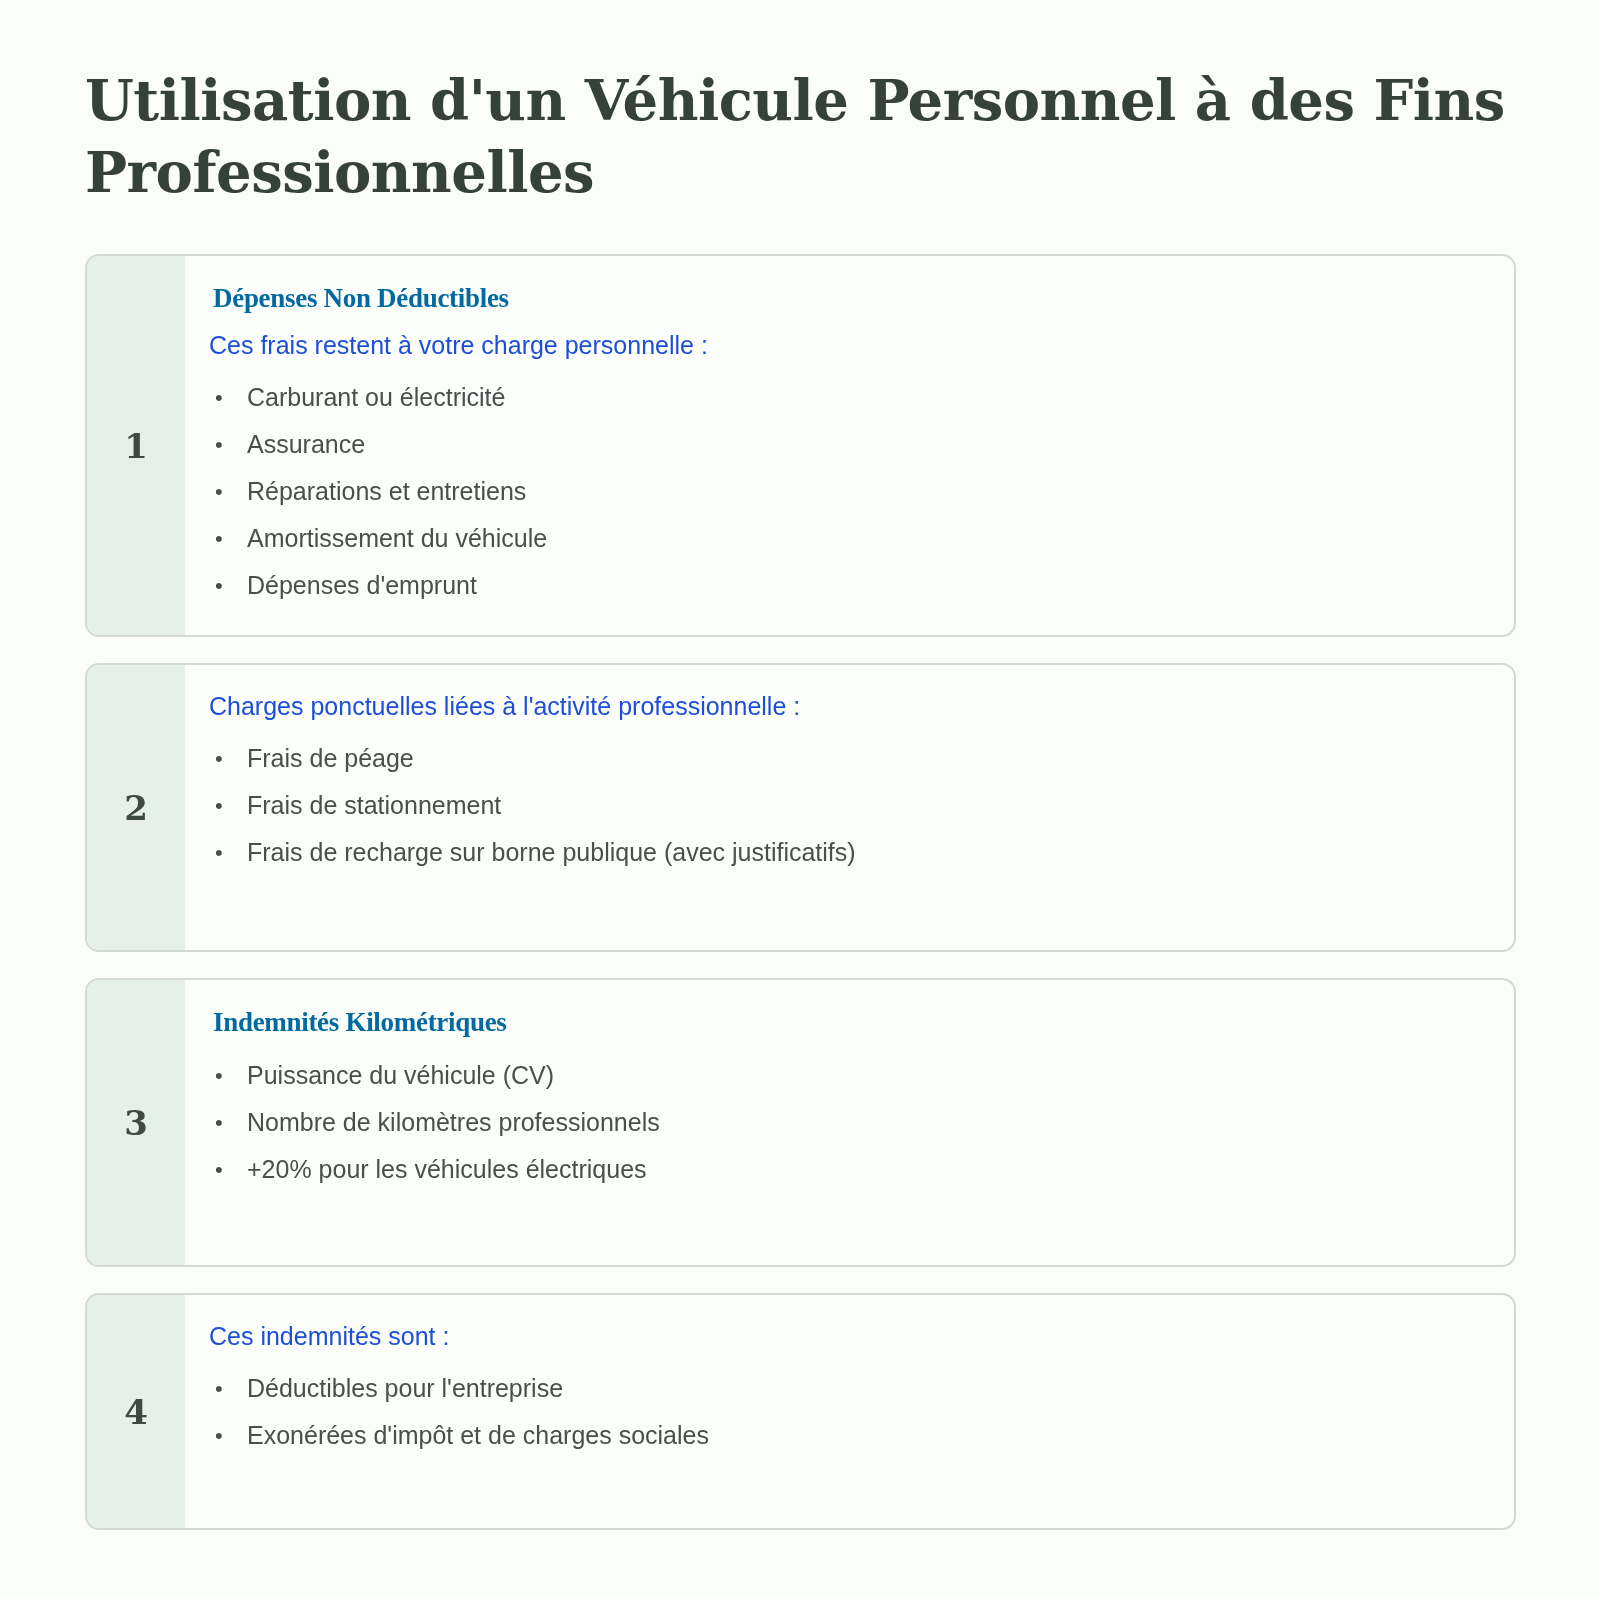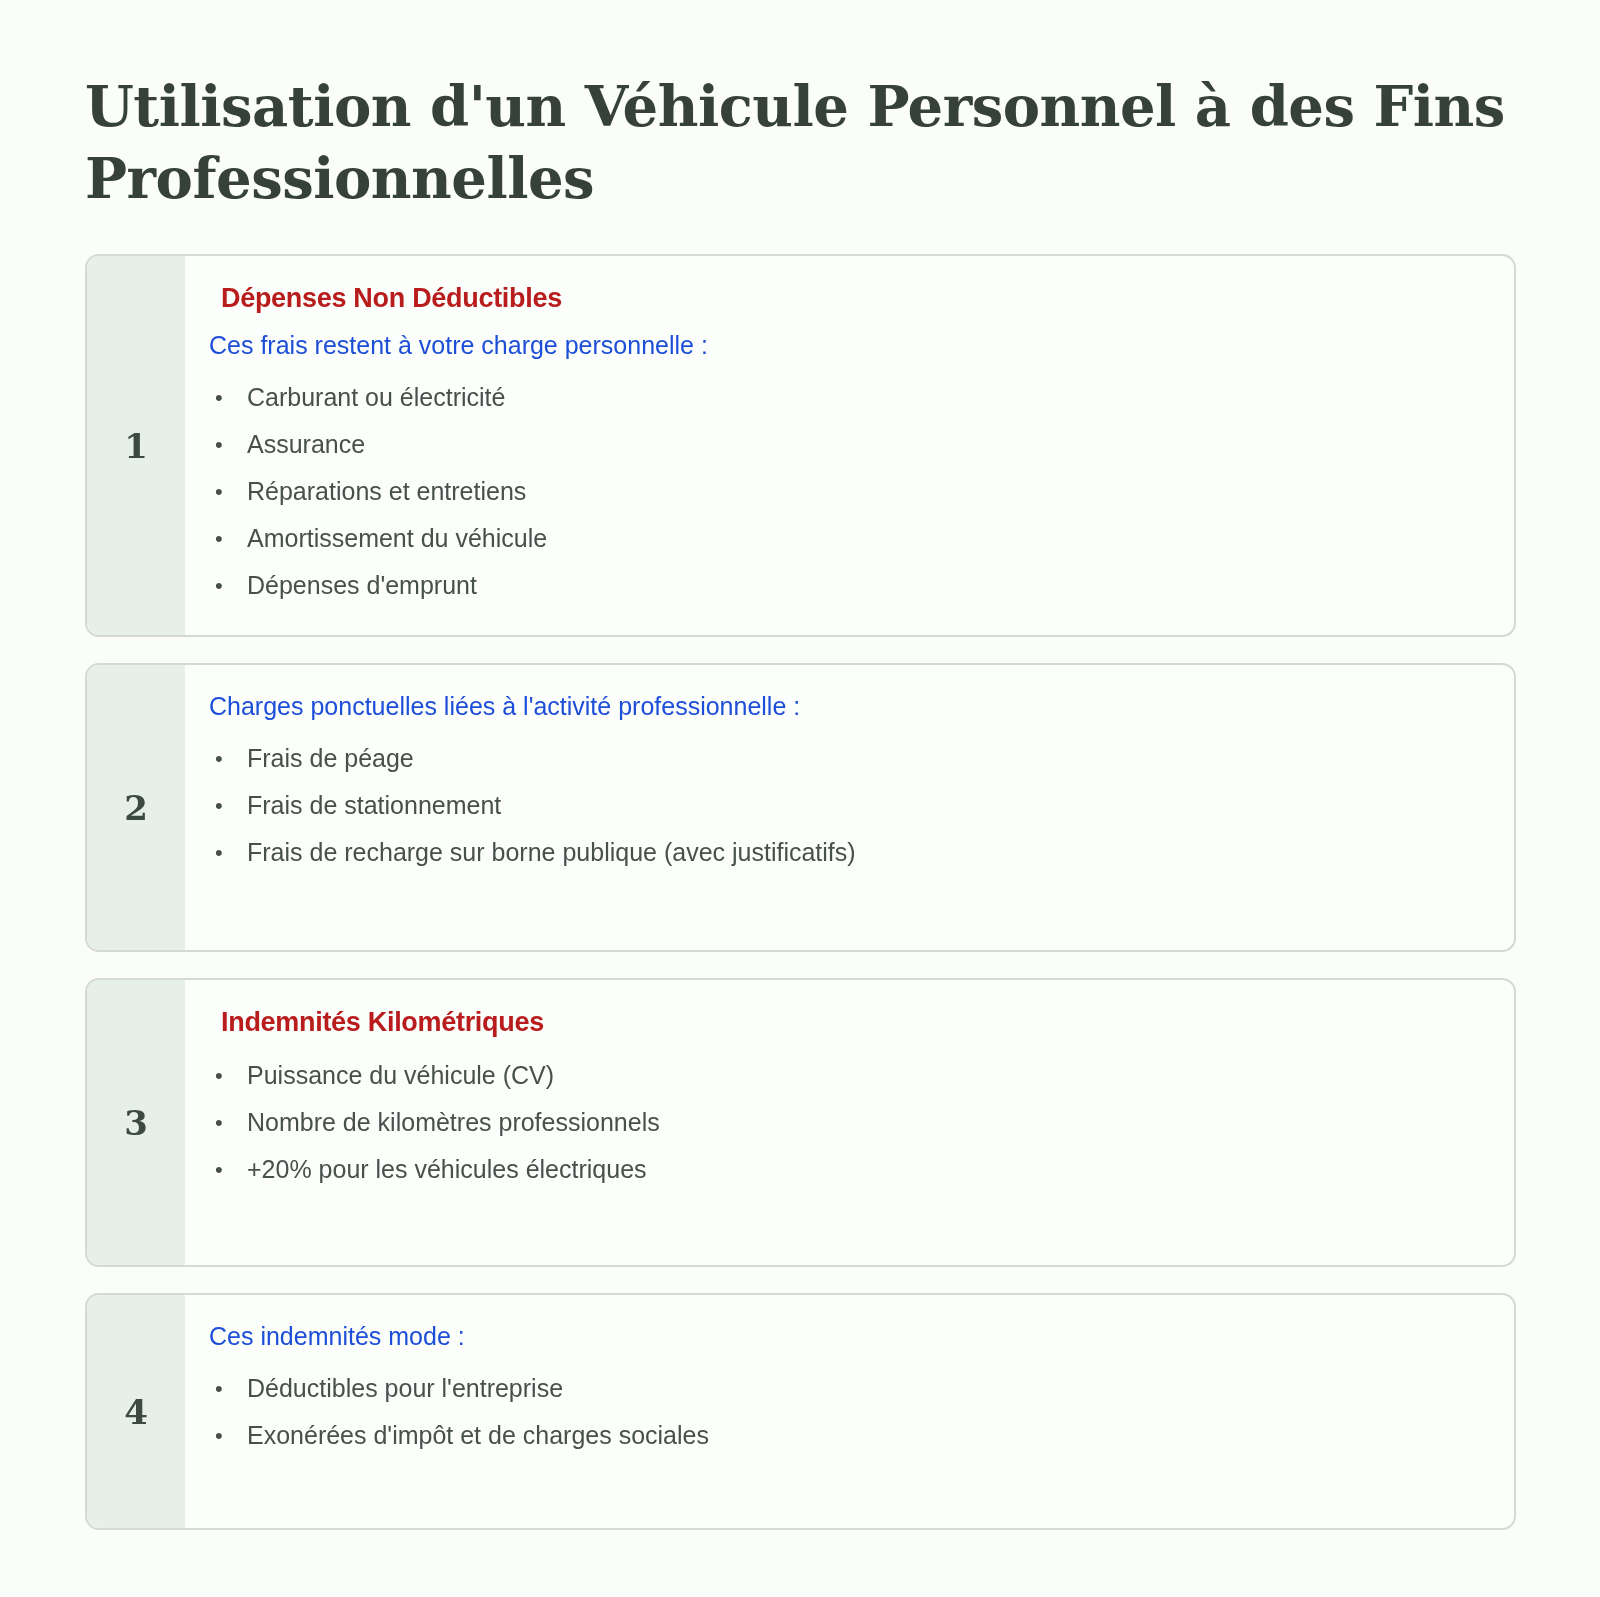--- a/index.html
+++ b/index.html
@@ -8,21 +8,21 @@
       height: 1597px;
       background: #fafdf9;
       font-family: "Liberation Sans", sans-serif;
       color: #3a4340;
       position: relative;
       overflow: hidden;
     }
     .page-title {
       position: absolute;
       left: 85px;
-      top: 70px;
+      top: 64px;
       width: 1440px;
       margin: 0;
       font-family: "DejaVu Serif", serif;
       font-weight: bold;
       font-size: 56px;
       line-height: 72px;
       color: #37413c;
       letter-spacing: -0.5px;
     }
     .cards {
@@ -52,26 +52,26 @@
       font-family: "DejaVu Serif", serif;
       font-weight: bold;
       font-size: 34px;
       color: #3d4a43;
     }
     .content {
       padding: 24px 24px 20px 24px;
       flex: 1;
     }
     .card-title {
-      margin: 0 0 12px 12px;
-      font-family: Liberation Sans, sans-serif;
+      margin: 0 0 12px 4px;
+      font-family: Liberation Serif, serif;
       font-weight: bold;
       font-size: 27px;
       line-height: 36px;
-      color: #b91c1c;
+      color: #0369a1;
       letter-spacing: -0.3px;
     }
     .card-intro {
       margin: 0 0 12px 0;
       font-size: 25px;
       line-height: 34px;
       color: #1d4ed8;
     }
     .items {
       list-style: none;
@@ -176,21 +176,21 @@
           </li>
       </ul>
     </div>
   </div>
 
   <div class="card" style="height:237px;">
     <div class="num-col">
       <span class="num">4</span>
     </div>
     <div class="content">
-      <p class="card-intro">Ces indemnités mode :</p>
+      <p class="card-intro">Ces indemnités sont :</p>
       <ul class="items">
         <li class="item">
             <span class="bullet">•</span>
             <span>Déductibles pour l'entreprise</span>
           </li>
         <li class="item">
             <span class="bullet">•</span>
             <span>Exonérées d'impôt et de charges sociales</span>
           </li>
       </ul>

